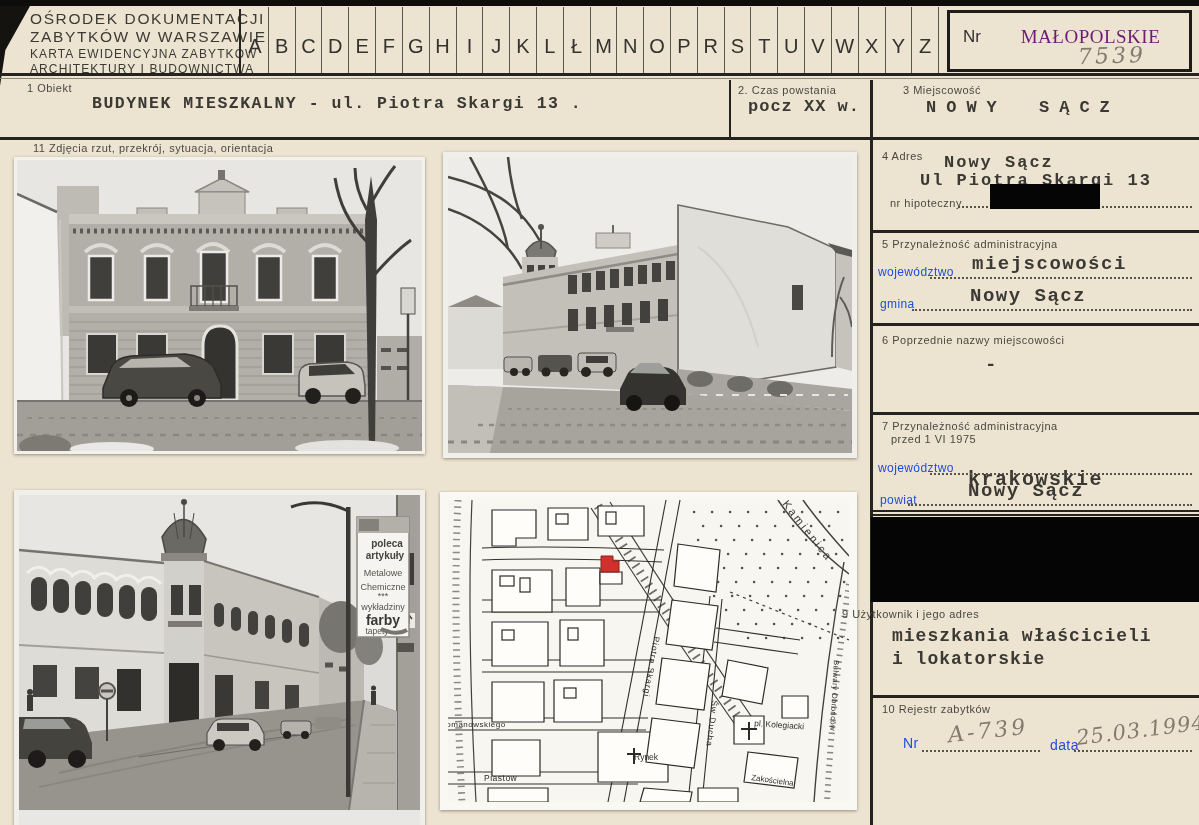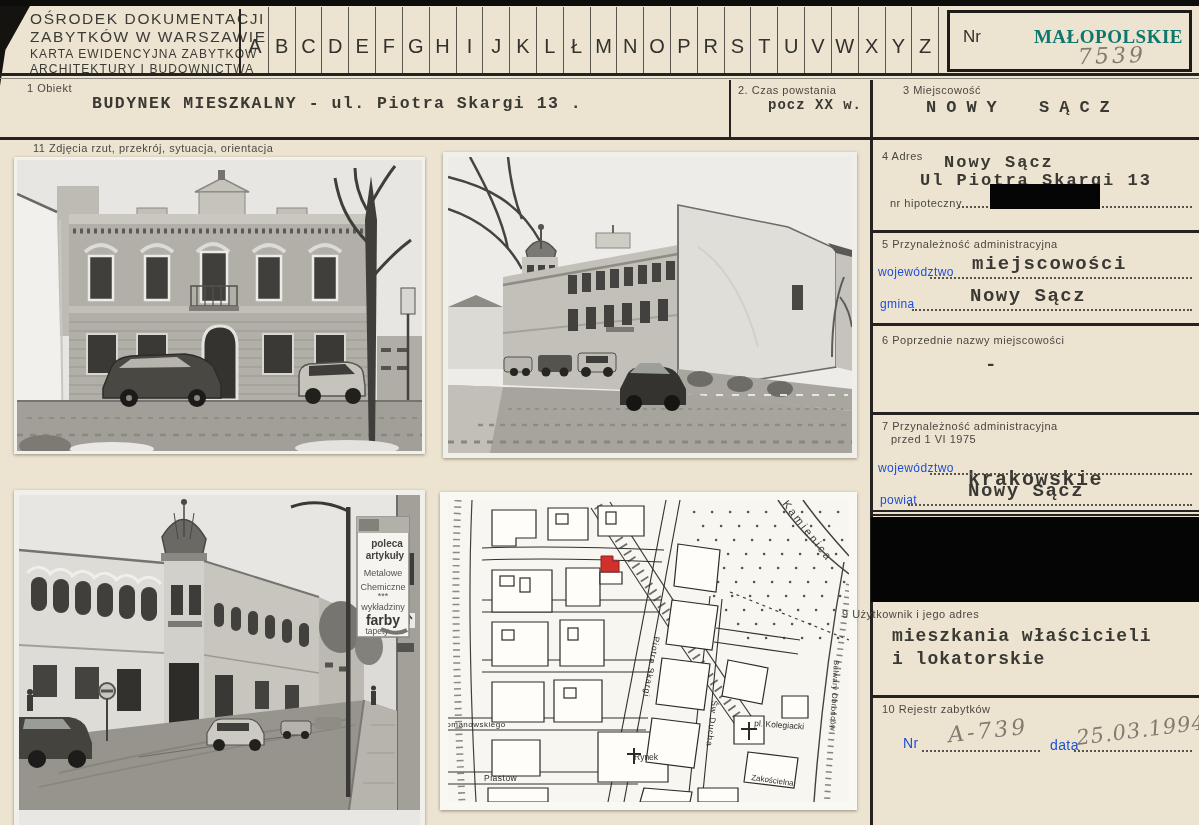--- a/index.html
+++ b/index.html
@@ -62,35 +62,35 @@
       <span class="acell">U</span>
       <span class="acell">V</span>
       <span class="acell">W</span>
       <span class="acell">X</span>
       <span class="acell">Y</span>
       <span class="acell">Z</span>
     </div>
 
     <div class="abs" style="left:947px;top:4px;width:245px;height:62px;border:3px solid #1d1c19;box-sizing:border-box;">
       <span class="abs" style="left:13px;top:14px;font-size:17px;color:#33312d;">Nr</span>
-      <span class="abs" style="left:48px;right:6px;top:13px;text-align:right;font-family:'Liberation Serif','DejaVu Serif',serif;
-                   font-weight:bold;font-size:19px;letter-spacing:.5px;color:#0f766e;">MAŁOPOLSKIE</span>
+      <span class="abs" style="left:48px;right:6px;top:13px;text-align:center;font-family:'Liberation Serif','DejaVu Serif',serif;
+                   font-weight:normal;font-size:19px;letter-spacing:.5px;color:#701a75;">MAŁOPOLSKIE</span>
       <span class="abs hand" style="left:128px;top:30px;font-size:22px;letter-spacing:3px;transform:rotate(-2deg);">7539</span>
     </div>
 
     <div class="abs hl" style="left:0;top:67px;width:1199px;height:3px;"></div>
     <div class="abs" style="left:0;top:72px;width:1199px;height:1px;background:#8a867d;"></div>
 
     <div class="abs lbl" style="left:27px;top:76px;">1  Obiekt</div>
     <div class="abs mono" style="left:92px;top:88px;font-size:16.5px;letter-spacing:1.5px;font-weight:600;">BUDYNEK MIESZKALNY  -  ul. Piotra Skargi 13 .</div>
 
     <div class="abs vl" style="left:729px;top:74px;width:2px;height:58px;"></div>
 
     <div class="abs lbl" style="left:738px;top:78px;">2.  Czas powstania</div>
-    <div class="abs mono" style="left:768px;top:91px;font-size:14px;letter-spacing:1px;font-weight:600;">pocz XX w.</div>
+    <div class="abs mono" style="left:748px;top:91px;font-size:17px;letter-spacing:1px;font-weight:600;">pocz XX w.</div>
 
     <div class="abs lbl" style="left:882px;top:78px;margin-left:21px;">3   Miejscowość</div>
     <div class="abs mono" style="left:926px;top:92px;font-size:17px;letter-spacing:10px;word-spacing:12px;font-weight:600;">NOWY SĄCZ</div>
 
     <div class="abs hl" style="left:0;top:131px;width:1199px;height:3px;"></div>
 
     <div class="abs lbl" style="left:33px;top:136px;">11   Zdjęcia  rzut, przekrój, sytuacja, orientacja</div>
 
     <div class="abs photo" style="left:14px;top:151px;width:411px;height:297px;border:3px solid #f3f1eb;">
       <svg viewBox="0 0 405 291" width="405" height="291">

